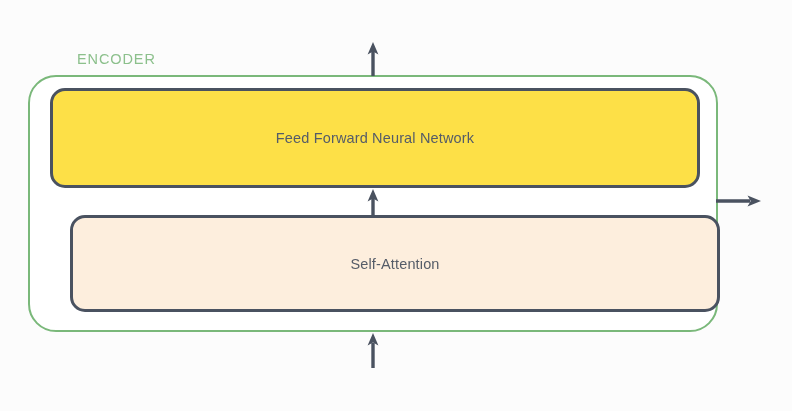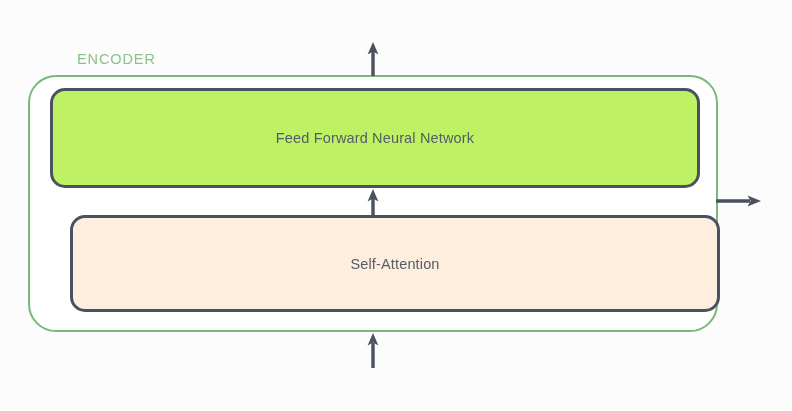--- a/index.html
+++ b/index.html
@@ -68,21 +68,21 @@
     color: #555c68;
     font-weight: 400;
     letter-spacing: 0.15px;
     text-align: center;
     user-select: none;
   }
 
   #ffnn-box {
     top: 88px;
     height: 100px;
-    background: #bef264;
+    background: #fde047;
   }
 
   #self-attention-box {
     top: 215px;
     height: 97px;
     background: #fdeedd;
     margin-left: 20px;
   }
 
   

